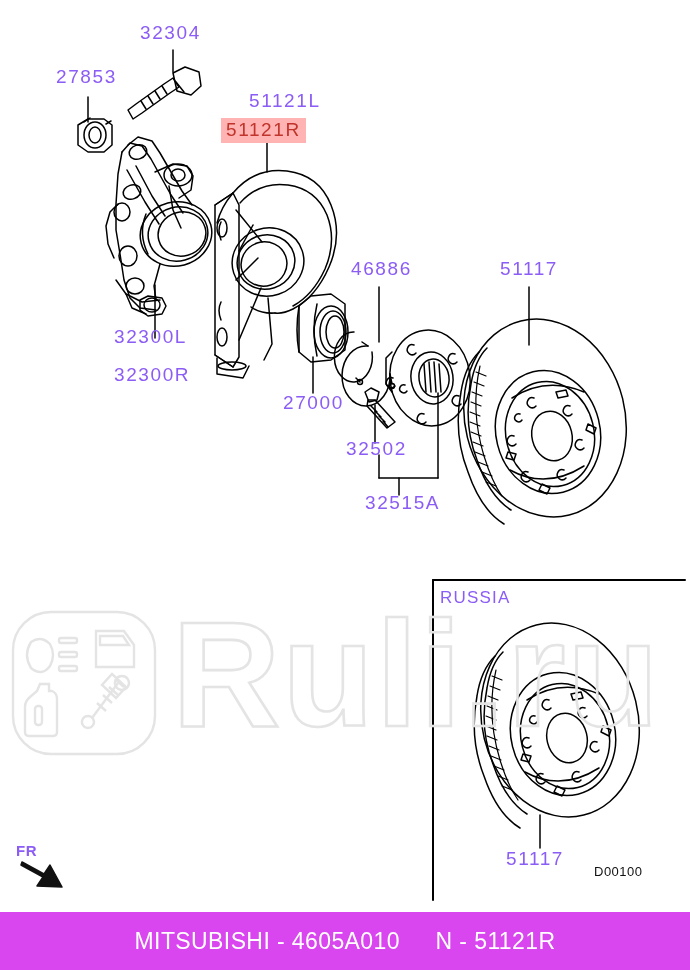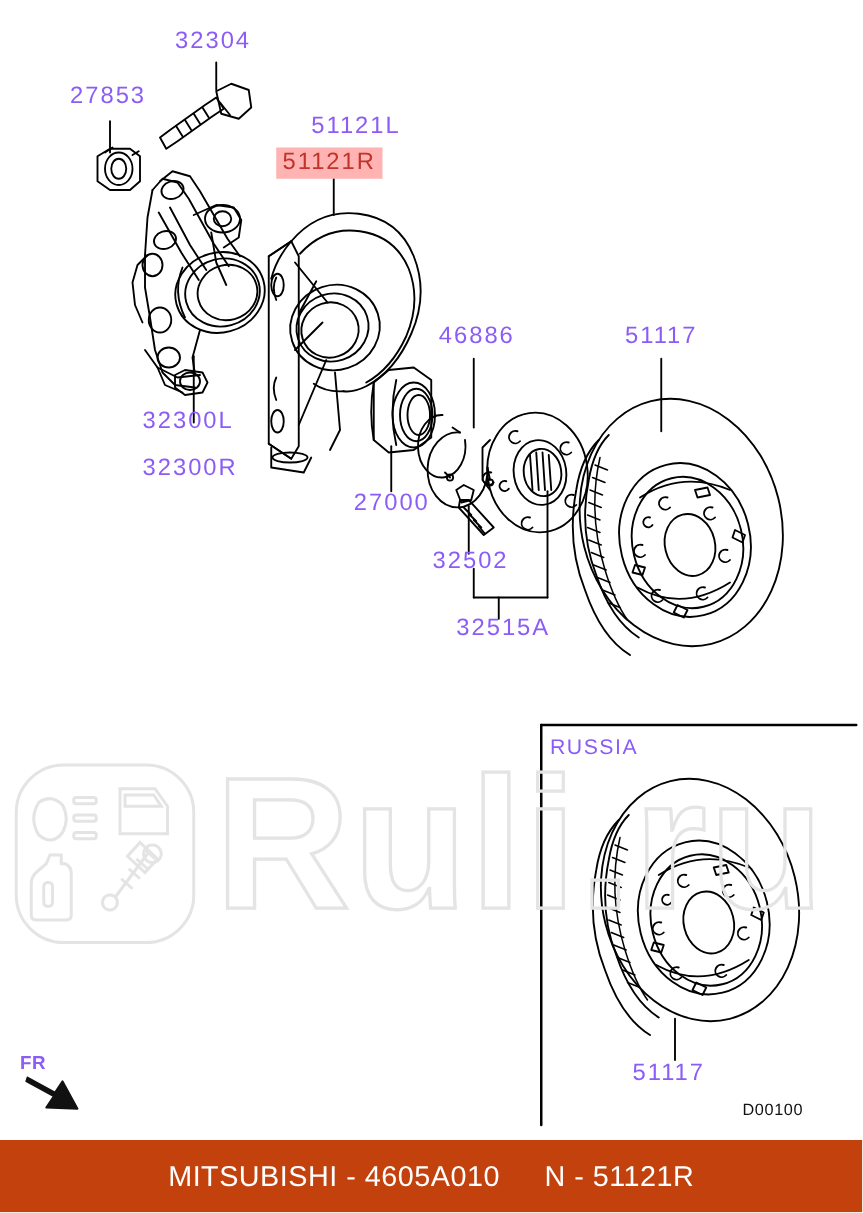--- a/index.html
+++ b/index.html
@@ -69,21 +69,21 @@
     letter-spacing: 0.5px;
     font-weight: bold;
   }
   
   #footer {
     position: absolute;
     left: 0;
     top: 912px;
     width: 690px;
     height: 58px;
-    background: #c2410c;
+    background: #d946ef;
     display: flex;
     align-items: center;
     justify-content: center;
     z-index: 6;
   }
   #footer-text {
     color: #ffffff;
     font-size: 23px;
     letter-spacing: 0.4px;
     font-family: "Liberation Sans", sans-serif;
@@ -347,21 +347,21 @@
     <div class="lbl" style="left:346px; top:438px;">32502</div>
 
     <div class="lbl" style="left:365px; top:492px;">32515A</div>
 
     <div class="lbl" style="left:500px; top:258px;">51117</div>
 
     <div class="lbl lbl-sm" style="left:440px; top:588px;text-align:right;">RUSSIA</div>
 
     <div class="lbl" style="left:506px; top:848px;">51117</div>
 
-    <div class="lbl lbl-code" style="left:594px; top:864px;margin-top:16px;">D00100</div>
+    <div class="lbl lbl-code" style="left:594px; top:864px;">D00100</div>
 
     <div class="lbl lbl-fr" style="left:16px; top:842px;">FR</div>
 
   </div>
 
   <div id="footer">
     <div id="footer-text">
       <span>MITSUBISHI</span>
       <span>-</span>
       <span>4605A010</span>

